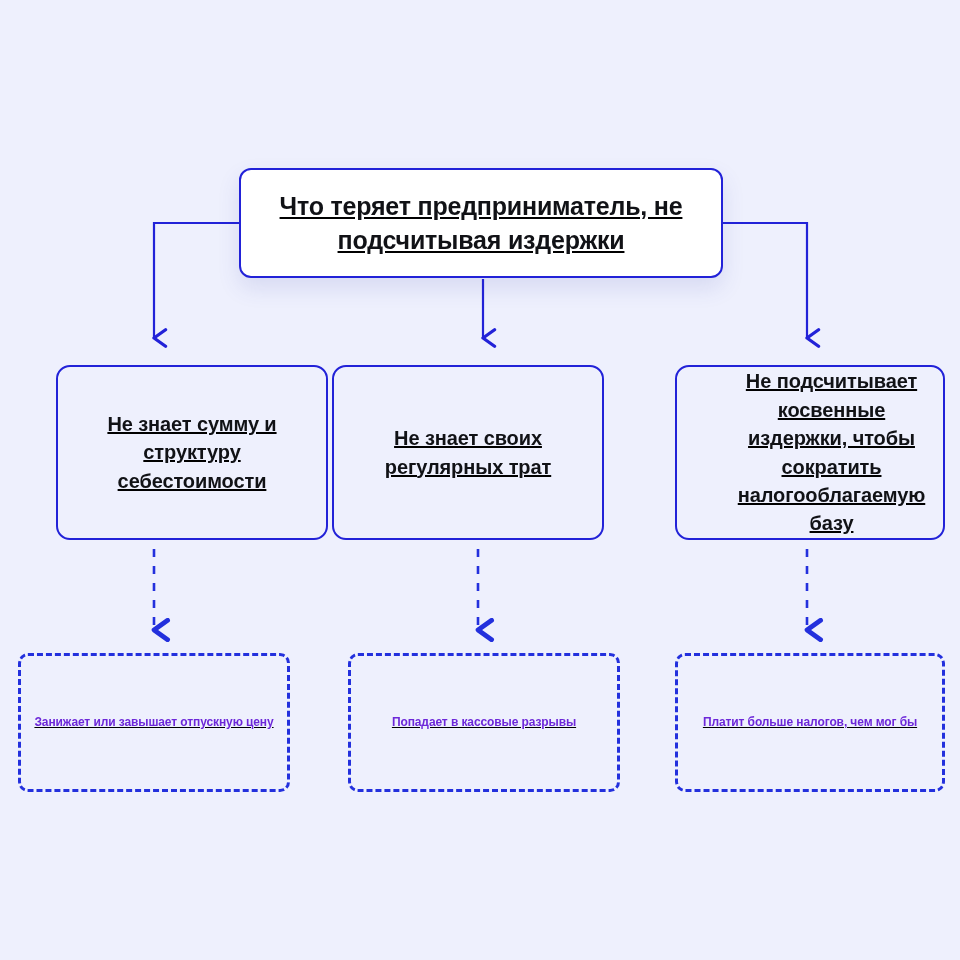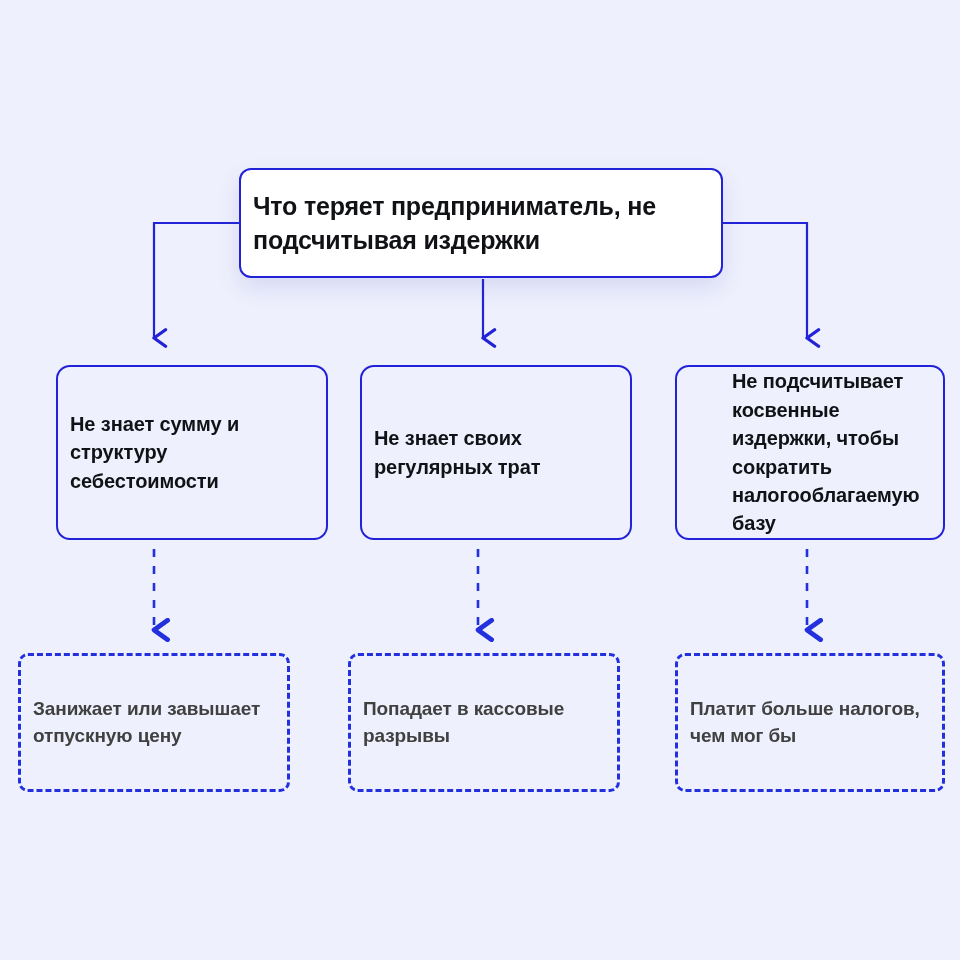--- a/index.html
+++ b/index.html
@@ -28,21 +28,22 @@
     height: 960px;
     pointer-events: none;
   }
 
   .node {
     position: absolute;
     box-sizing: border-box;
     display: flex;
     align-items: center;
     justify-content: center;
-    text-align: left;
+    text-align: center;
+    text-decoration: underline;
   }
 
   .node-text {
     display: block;
     width: 100%;
     padding: 0 12px;
     box-sizing: border-box;
   }
 
   
@@ -73,34 +74,34 @@
     border-radius: 14px;
   }
   .mid-node .node-text {
     color: #111216;
     font-size: 20px;
     font-weight: bold;
     line-height: 1.42;
     letter-spacing: -0.1px;
   }
   .mid-node-1 { left: 18px;  width: 272px; margin-left: 38px; }
-  .mid-node-2 { left: 360px; width: 272px; }
+  .mid-node-2 { left: 332px; width: 272px; }
   .mid-node-3 { left: 675px; width: 270px; padding-left: 43px; }
 
   
   .leaf-node {
     top: 653px;
     height: 139px;
     background: transparent;
     border: 3px dashed #2330dd;
     border-radius: 10px;
   }
   .leaf-node .node-text {
-    color: #404040;
-    font-size: 19px;
+    color: #6d28d9;
+    font-size: 12px;
     font-weight: bold;
     line-height: 1.42;
     letter-spacing: -0.1px;
   }
   .leaf-node-1 { left: 18px;  width: 272px; }
   .leaf-node-2 { left: 348px; width: 272px; }
   .leaf-node-3 { left: 675px; width: 270px; }
 </style>
 </head>
 <body>

